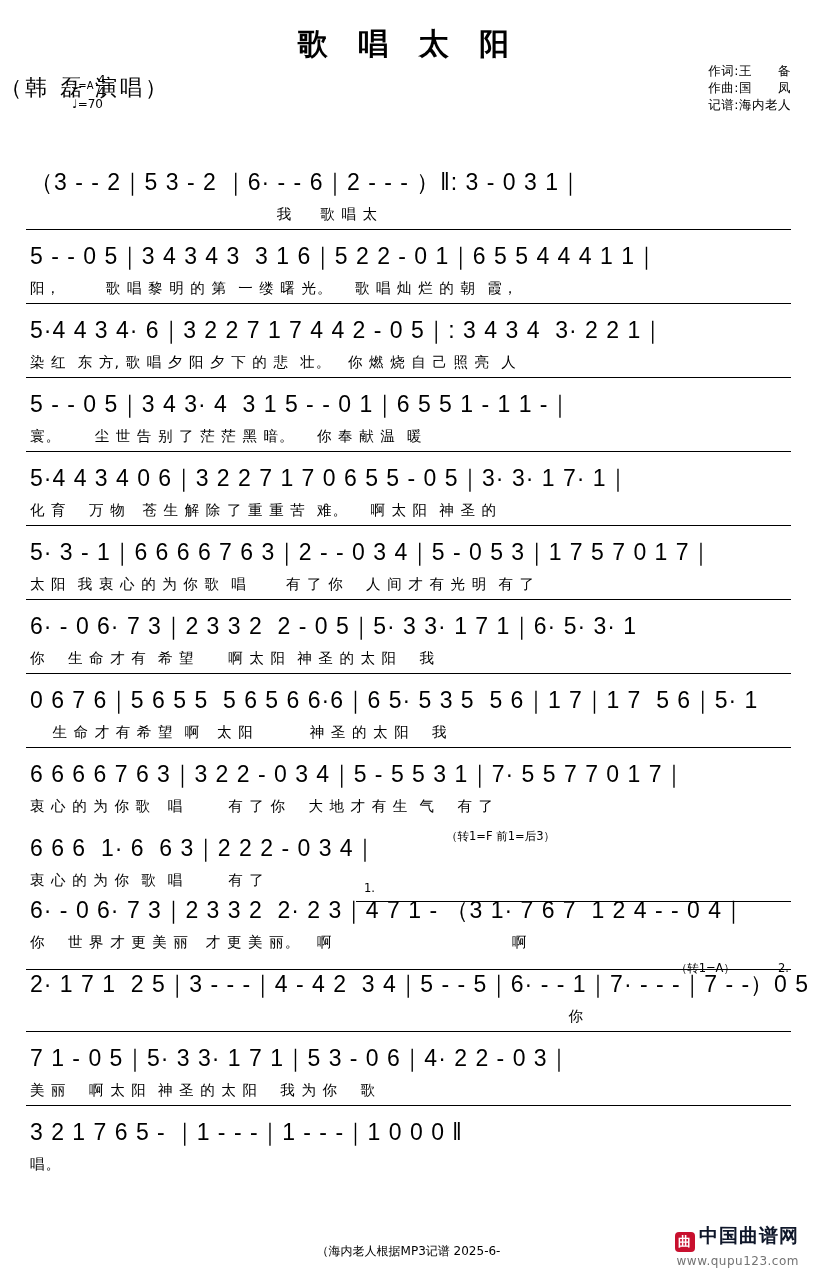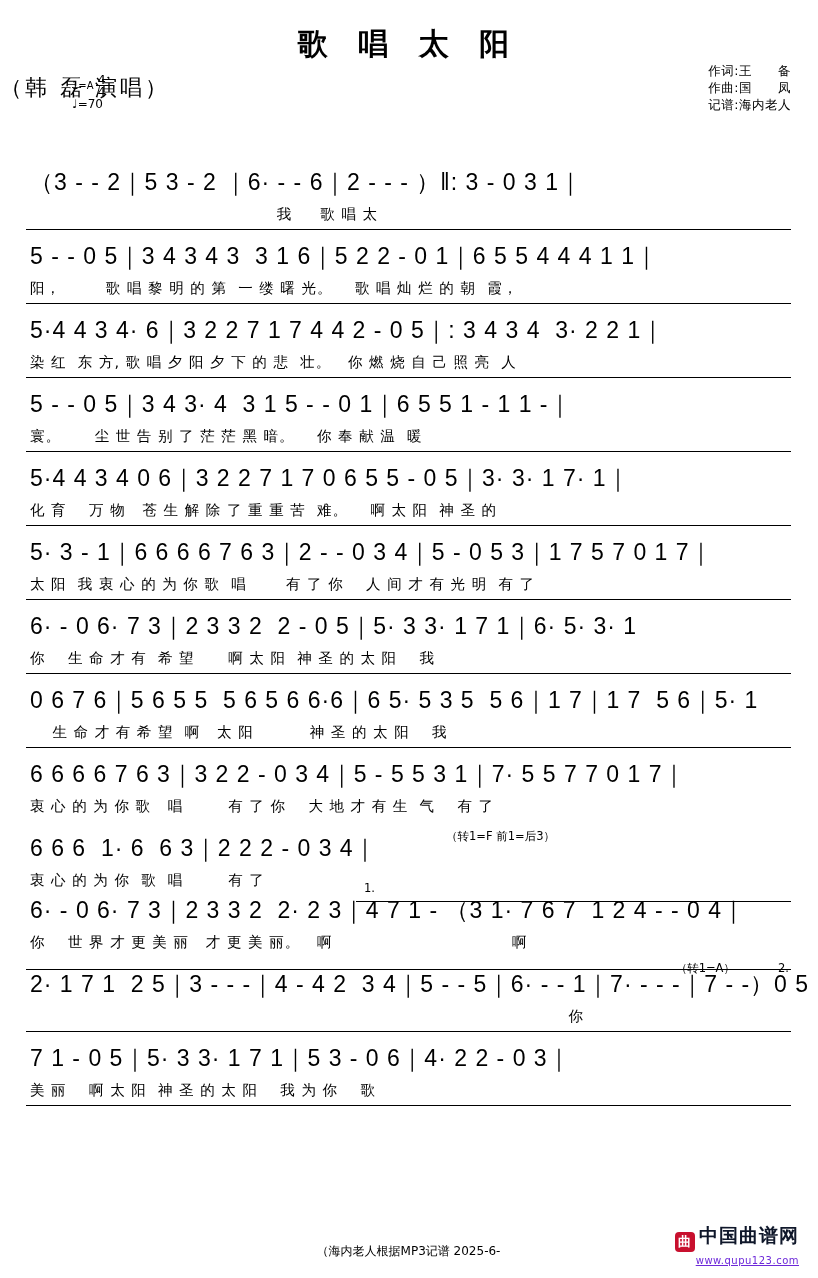--- a/index.html
+++ b/index.html
@@ -113,24 +113,23 @@
     line-height: 18px;
   }
   .wm-title {
     font-size: 19px;
     font-weight: bold;
     color: #d0021b;
     letter-spacing: 1px;
   }
   .wm-title .cn { color: #0f172a; }
   .wm-url {
-    font-size: 10px;
-    color: #6d28d9;
+    font-size: 12px;
+    color: #737373;
     letter-spacing: 0.5px;
-    text-decoration: underline;
   }
   .wm-logo {
     display: inline-block;
     width: 20px; height: 20px;
     border-radius: 4px;
     background: #c8102e;
     color: #fff;
     font-size: 13px;
     text-align: center;
     line-height: 20px;
@@ -233,20 +232,24 @@
       <div class="lyrics">                                                                                                你</div>
       <div class="rule"></div>
     </div>
 
     <div class="line">
       <div class="notes">7 1 - 0 5｜5· 3 3· 1 7 1｜5 3 - 0 6｜4· 2 2 - 0 3｜</div>
       <div class="lyrics">美 丽    啊 太 阳  神 圣 的 太 阳    我 为 你    歌</div>
       <div class="rule"></div>
     </div>
 
+    <div class="line">
+      <div class="notes">3 2 1 7 6 5 - ｜1 - - -｜1 - - -｜1 0 0 0 ‖</div>
+      <div class="lyrics">唱。</div>
+    </div>
 
   </div>
 
   <div class="footer-note">（海内老人根据MP3记谱 2025-6-</div>
 
   <div class="watermark">
     <div class="wm-title"><span class="wm-logo">曲</span><span class="cn">中国曲谱网</span></div>
     <div class="wm-url">www.qupu123.com</div>
   </div>
 

